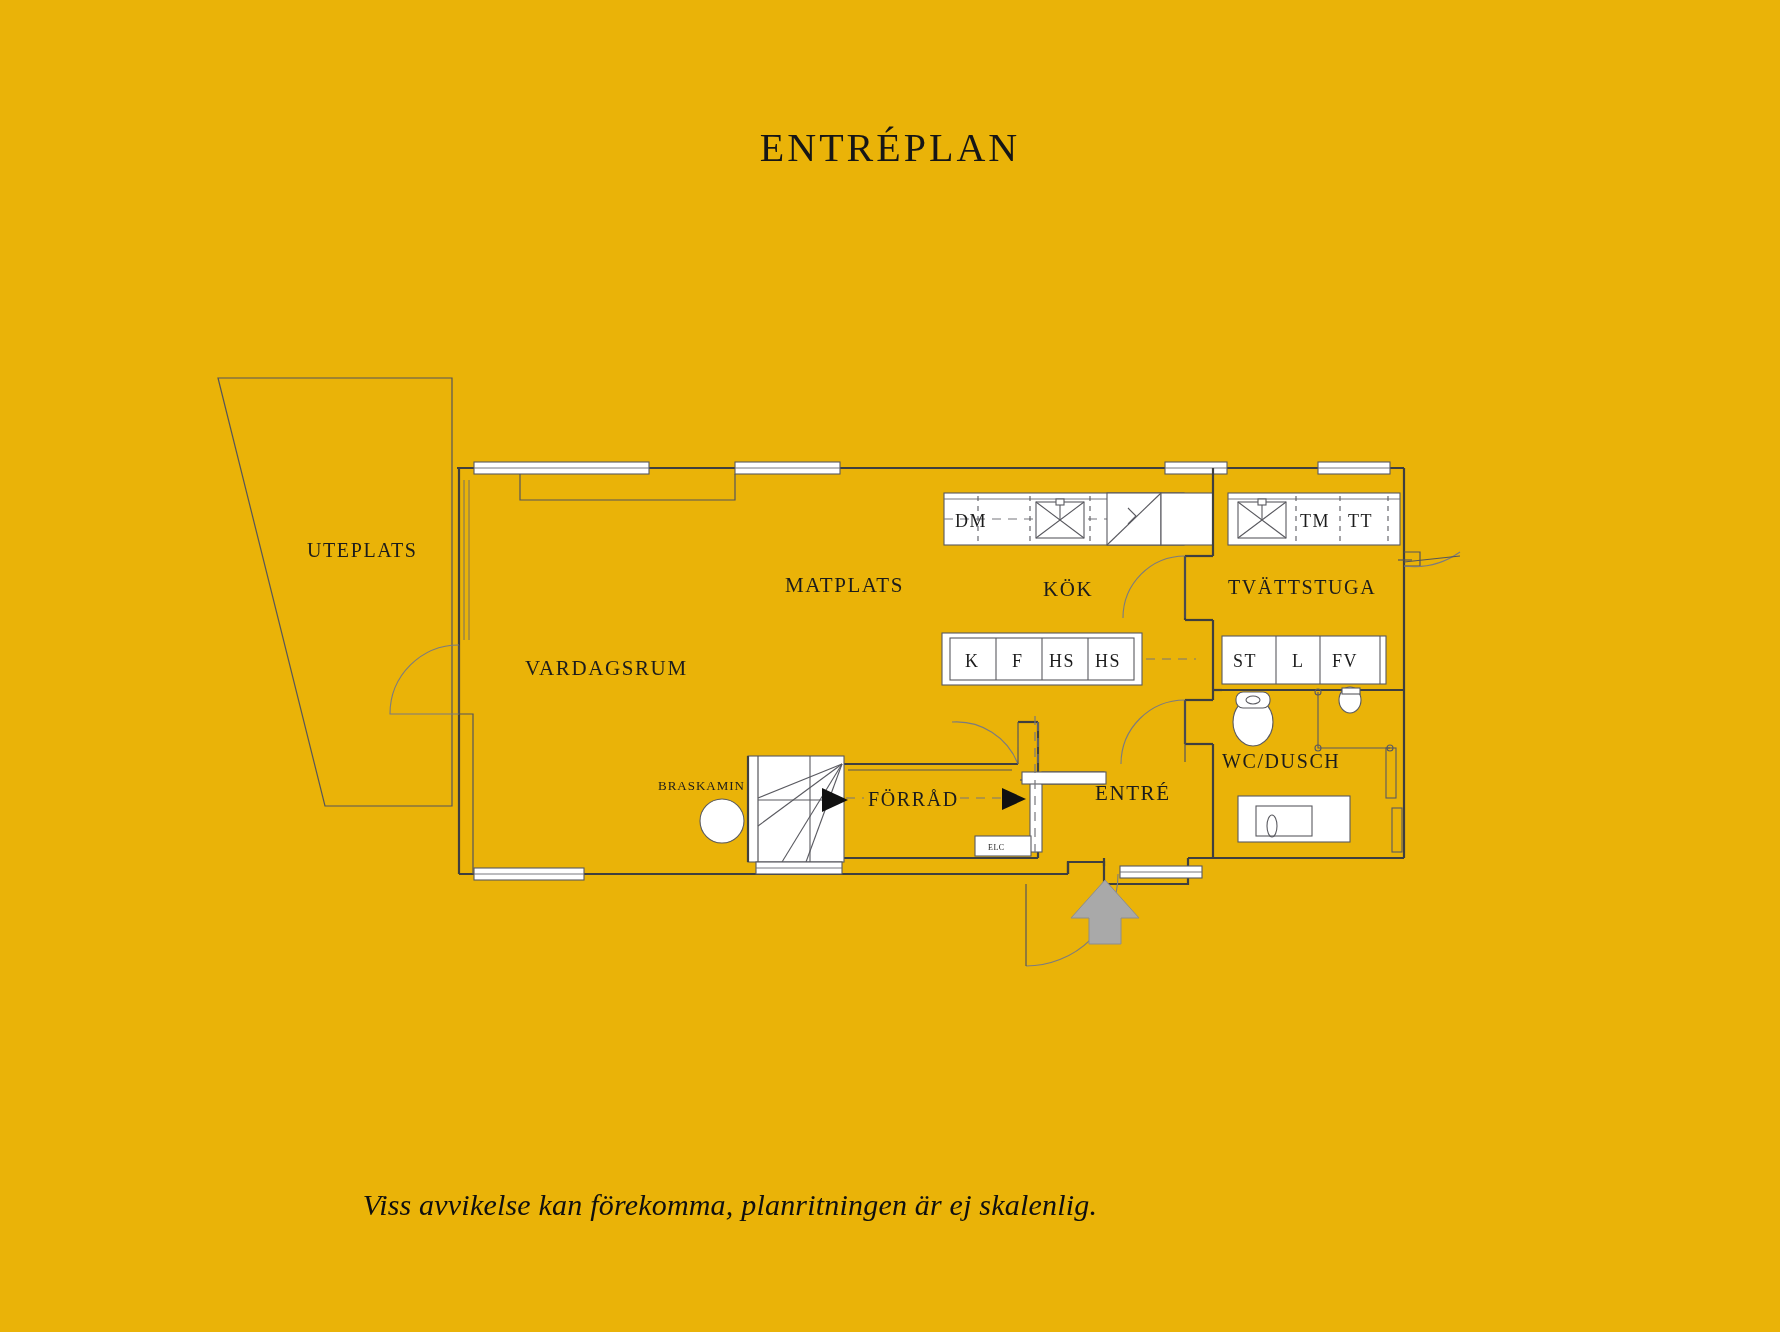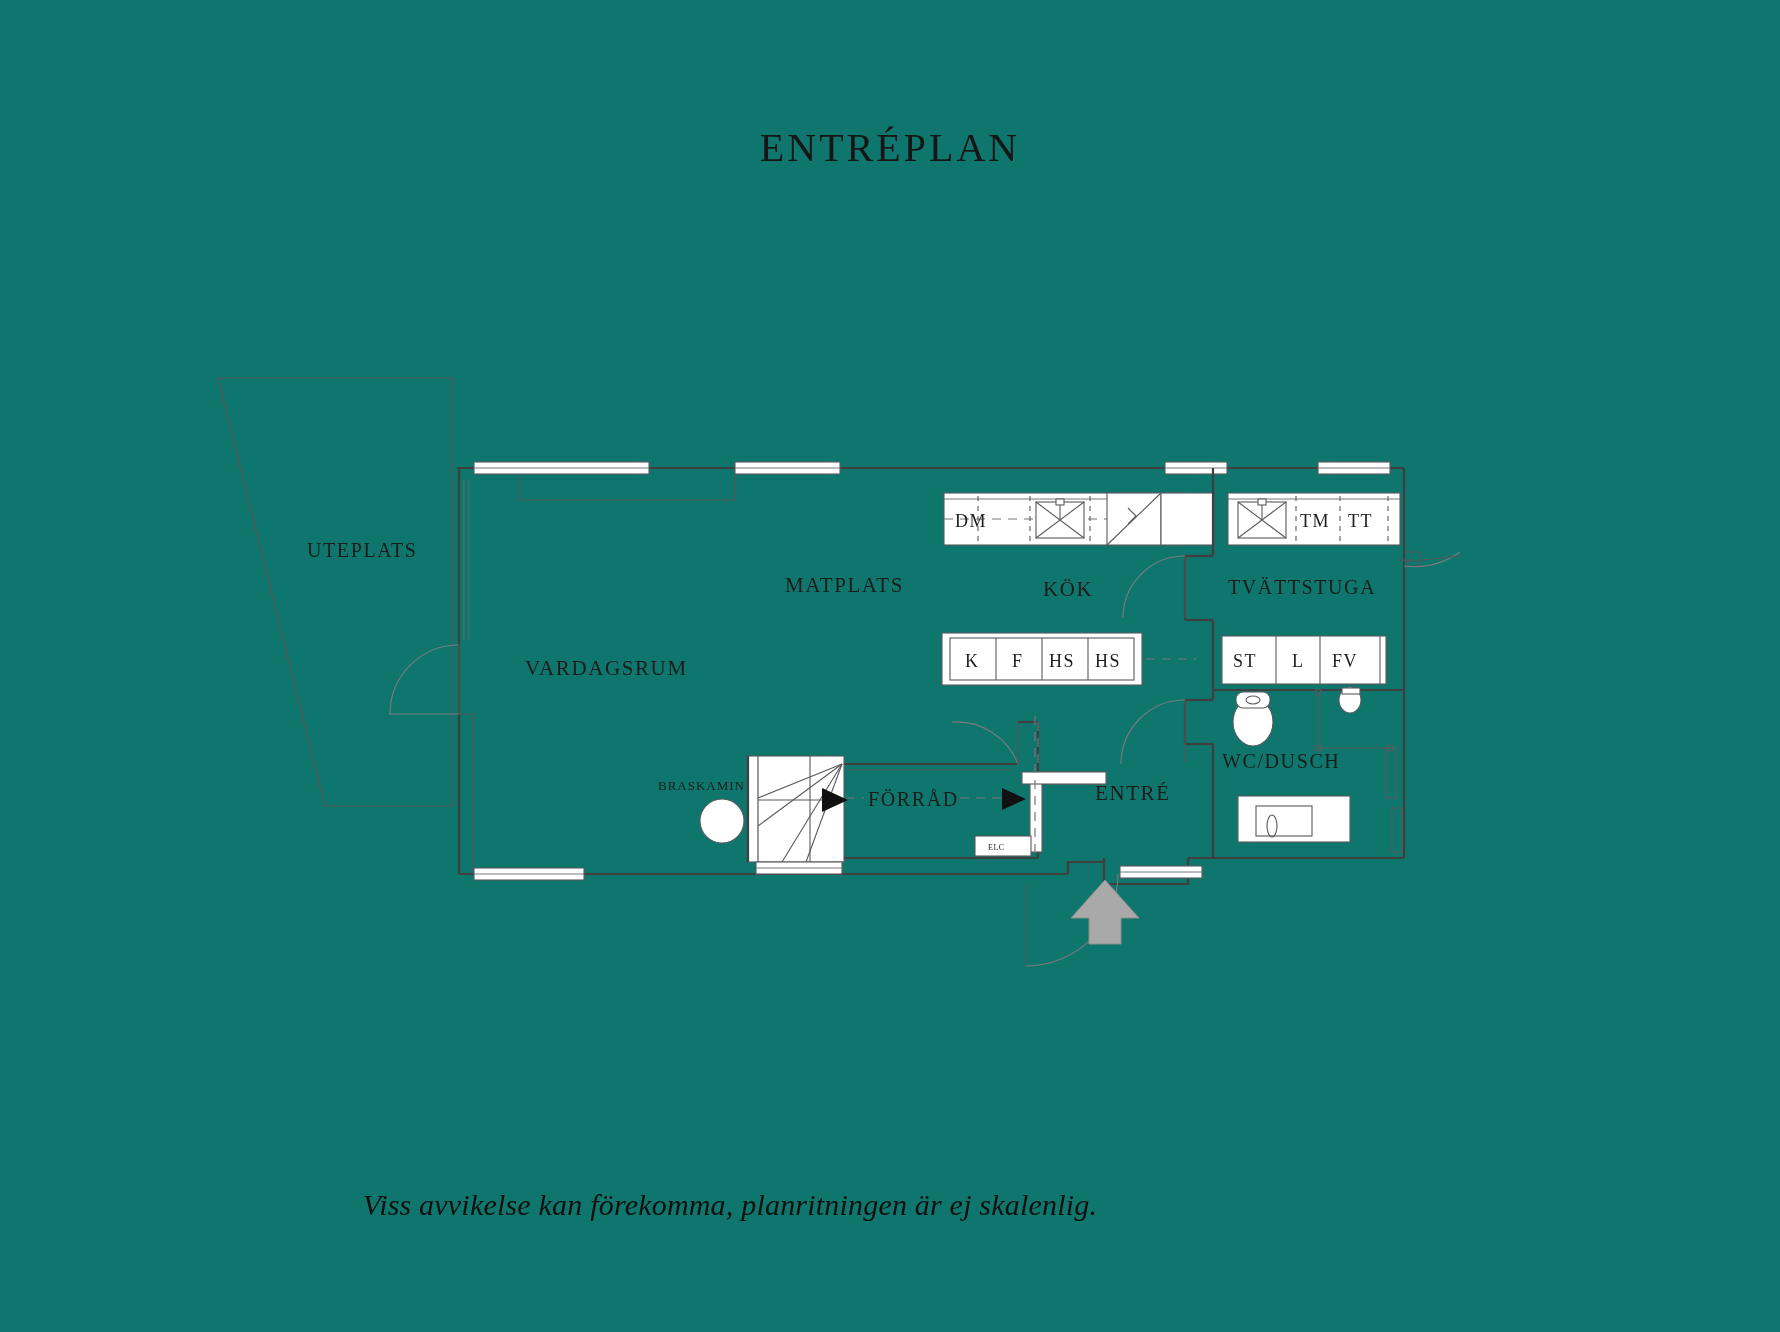--- a/index.html
+++ b/index.html
@@ -1,17 +1,17 @@
 <!DOCTYPE html>
 <html><head>
 <meta charset="utf-8">
 <style>
   html,body{margin:0;padding:0;background:#ffffff;}
   body{width:1780px;height:1332px;font-family:"Liberation Serif",serif;color:#1a1a1a;overflow:hidden;}
-  #plan-page{position:relative;width:1780px;height:1332px;background:#0f766e;}
+  #plan-page{position:relative;width:1780px;height:1332px;background:#eab308;}
   #plan-title{
     position:absolute;top:124px;left:0;width:1780px;text-align:center;
     font-family:"Liberation Serif",serif;font-size:40px;letter-spacing:3px;
     color:#161616;font-weight:400;
   }
   #plan-caption{
     position:absolute;top:1188px;left:0;width:1460px;text-align:center;
     font-family:"Liberation Serif",serif;font-style:italic;font-size:30px;
     color:#0f0f0f;letter-spacing:.2px;
   }

